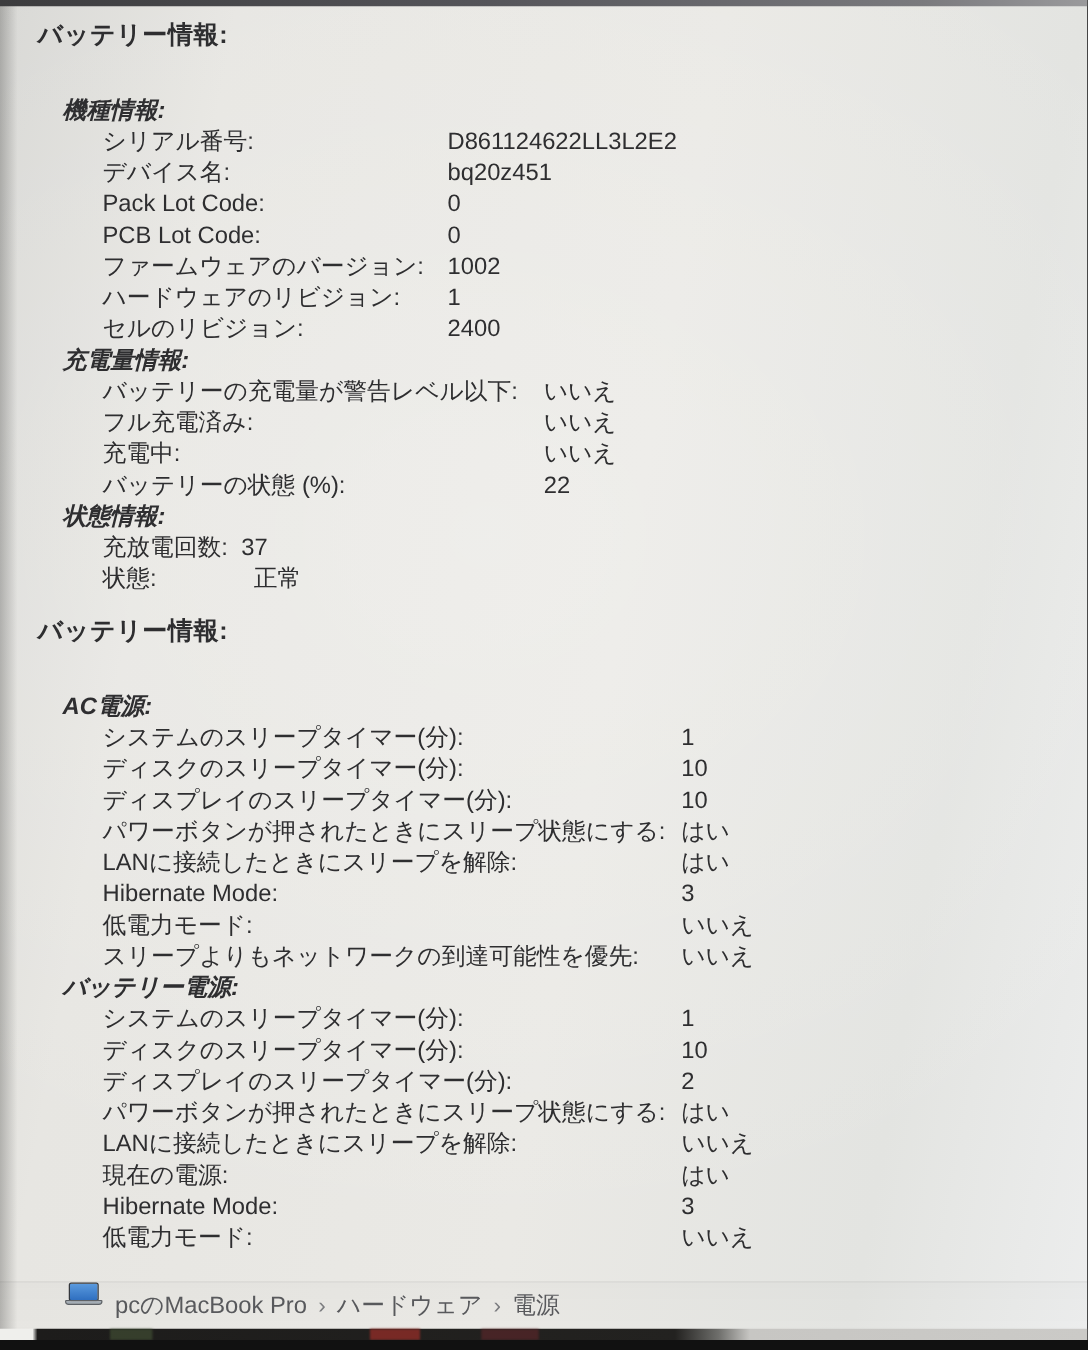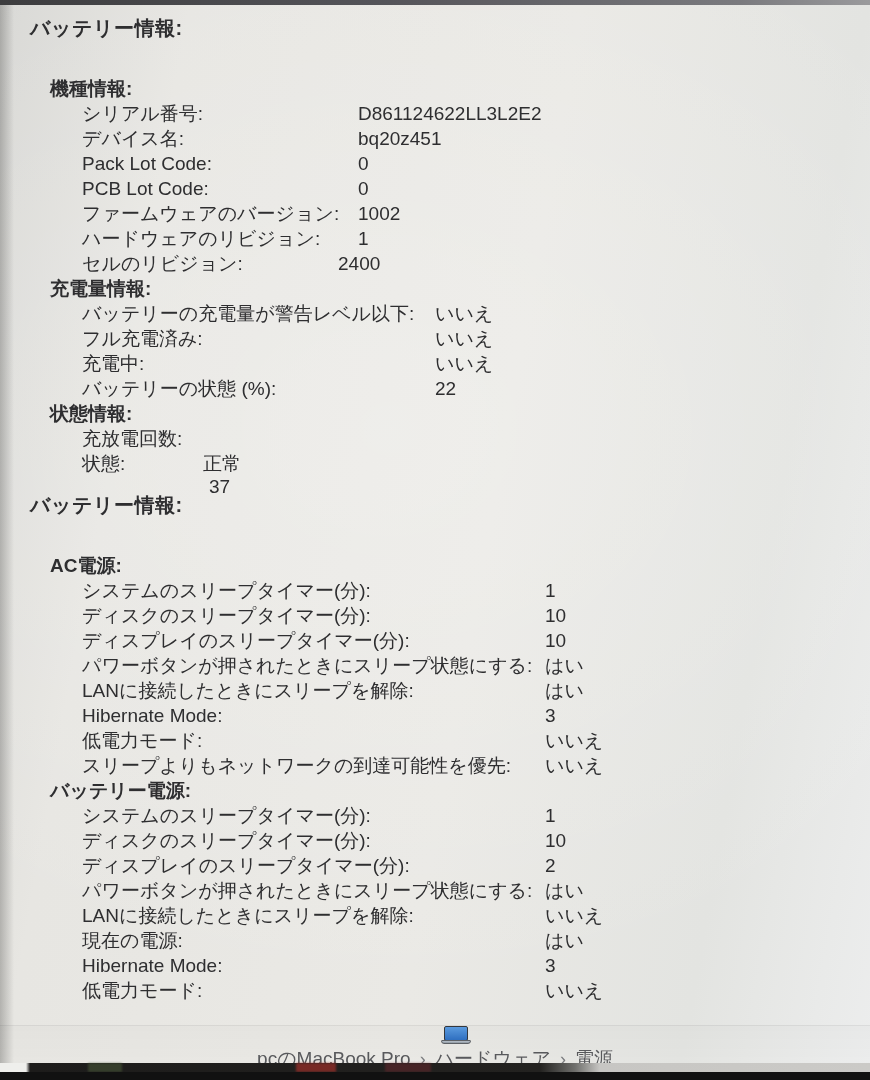--- a/index.html
+++ b/index.html
@@ -25,31 +25,31 @@
   }
   .content{position:absolute;top:0;left:0;right:0;}
   .group-title{
     margin:0 0 34px 30px;
     font-size:20px;line-height:28px;font-weight:bold;
     letter-spacing:0.5px;
   }
   .group-0 .group-title{margin-top:14px;}
   .group-1 .group-title{margin-top:15px;}
   .section-name{
-    margin-left:50px;font-size:19px;line-height:25px;font-weight:bold;
+    margin-left:50px;font-size:19px;line-height:25px;font-weight:bold;font-style:italic;
   }
   .row{position:relative;height:25px;line-height:25px;font-size:19px;}
   .row .lbl{position:absolute;left:82px;white-space:nowrap;}
   .row .val{position:absolute;white-space:nowrap;}
   .statusbar{
     position:absolute;left:0;right:0;bottom:10px;height:36px;
-    display:flex;align-items:center;
+    display:flex;
     border-top:1px solid rgba(0,0,0,0.07);
     background:linear-gradient(180deg,rgba(0,0,0,0.015),rgba(0,0,0,0));
-    color:#58595c;font-size:19px;z-index:4;flex-direction:column;
+    color:#58595c;font-size:19px;z-index:4;
   }
   .laptop-icon{
     position:relative;width:30px;height:20px;margin-left:52px;margin-right:10px;
     flex:0 0 auto;
   }
   .laptop-icon .lid{
     position:absolute;left:3px;top:0;width:24px;height:15px;
     background:linear-gradient(180deg,#5a9ade,#2f6fc0);
     border:1.5px solid #34373c;border-radius:2px;box-sizing:border-box;
   }
@@ -99,21 +99,21 @@
         <div class="row">
           <span class="lbl">ファームウェアのバージョン:</span>
           <span class="val" style="left: 358px;">1002</span>
         </div>
         <div class="row">
           <span class="lbl">ハードウェアのリビジョン:</span>
           <span class="val" style="left: 358px;">1</span>
         </div>
         <div class="row">
           <span class="lbl">セルのリビジョン:</span>
-          <span class="val" style="left: 338px;">2400</span>
+          <span class="val" style="left: 358px;">2400</span>
         </div>
         <div class="section-name">充電量情報:</div>
         <div class="row">
           <span class="lbl">バッテリーの充電量が警告レベル以下:</span>
           <span class="val" style="left: 435px;">いいえ</span>
         </div>
         <div class="row">
           <span class="lbl">フル充電済み:</span>
           <span class="val" style="left: 435px;">いいえ</span>
         </div>
@@ -121,21 +121,21 @@
           <span class="lbl">充電中:</span>
           <span class="val" style="left: 435px;">いいえ</span>
         </div>
         <div class="row">
           <span class="lbl">バッテリーの状態 (%):</span>
           <span class="val" style="left: 435px;">22</span>
         </div>
         <div class="section-name">状態情報:</div>
         <div class="row">
           <span class="lbl">充放電回数:</span>
-          <span class="val" style="left: 209px; margin-top: 48px;">37</span>
+          <span class="val" style="left: 193px;">37</span>
         </div>
         <div class="row">
           <span class="lbl">状態:</span>
           <span class="val" style="left: 203px;">正常</span>
         </div>
       </div>
       <div class="group group-1">
         <h2 class="group-title">バッテリー情報:</h2>
         <div class="section-name">AC電源:</div>
         <div class="row">

